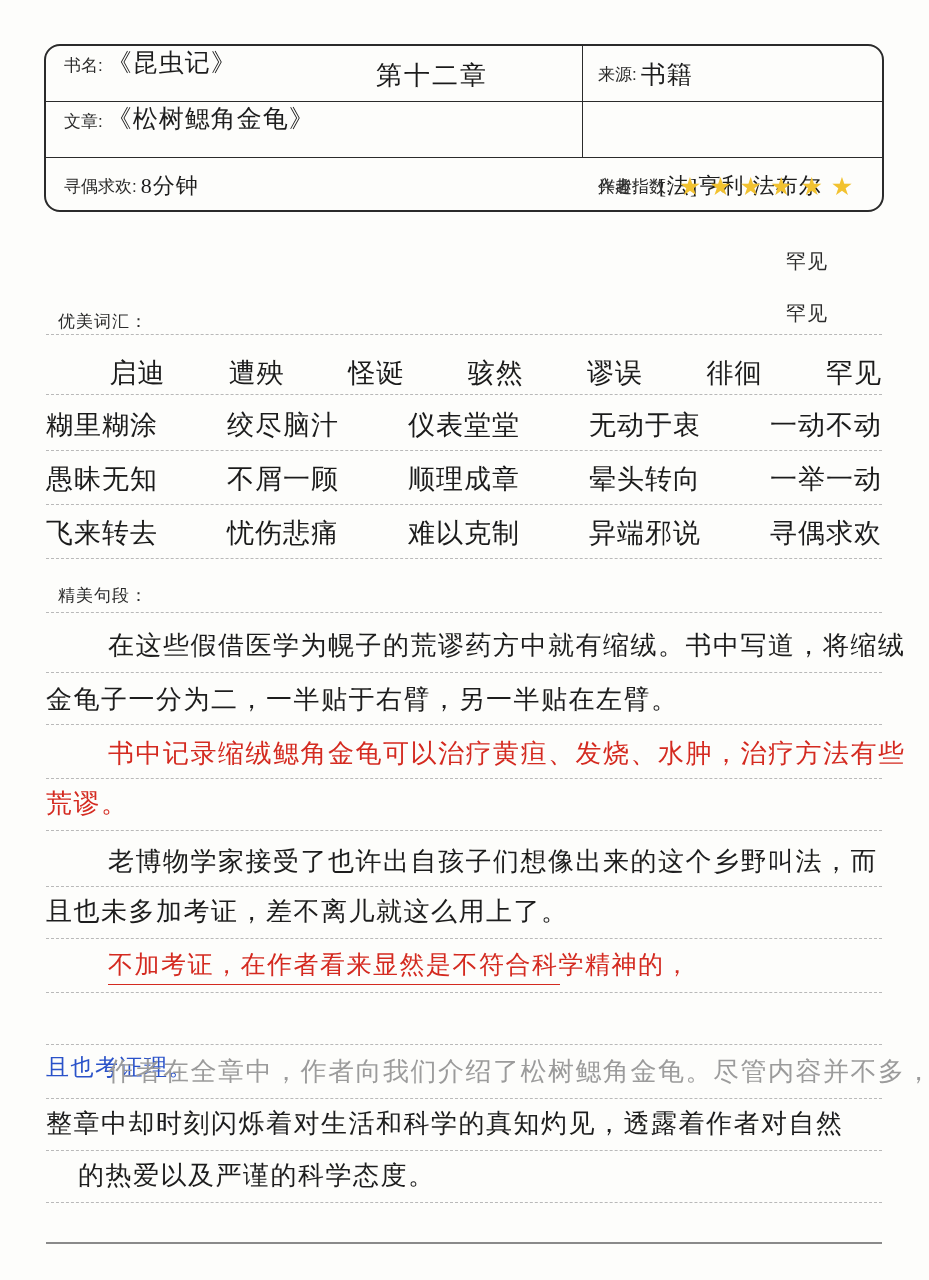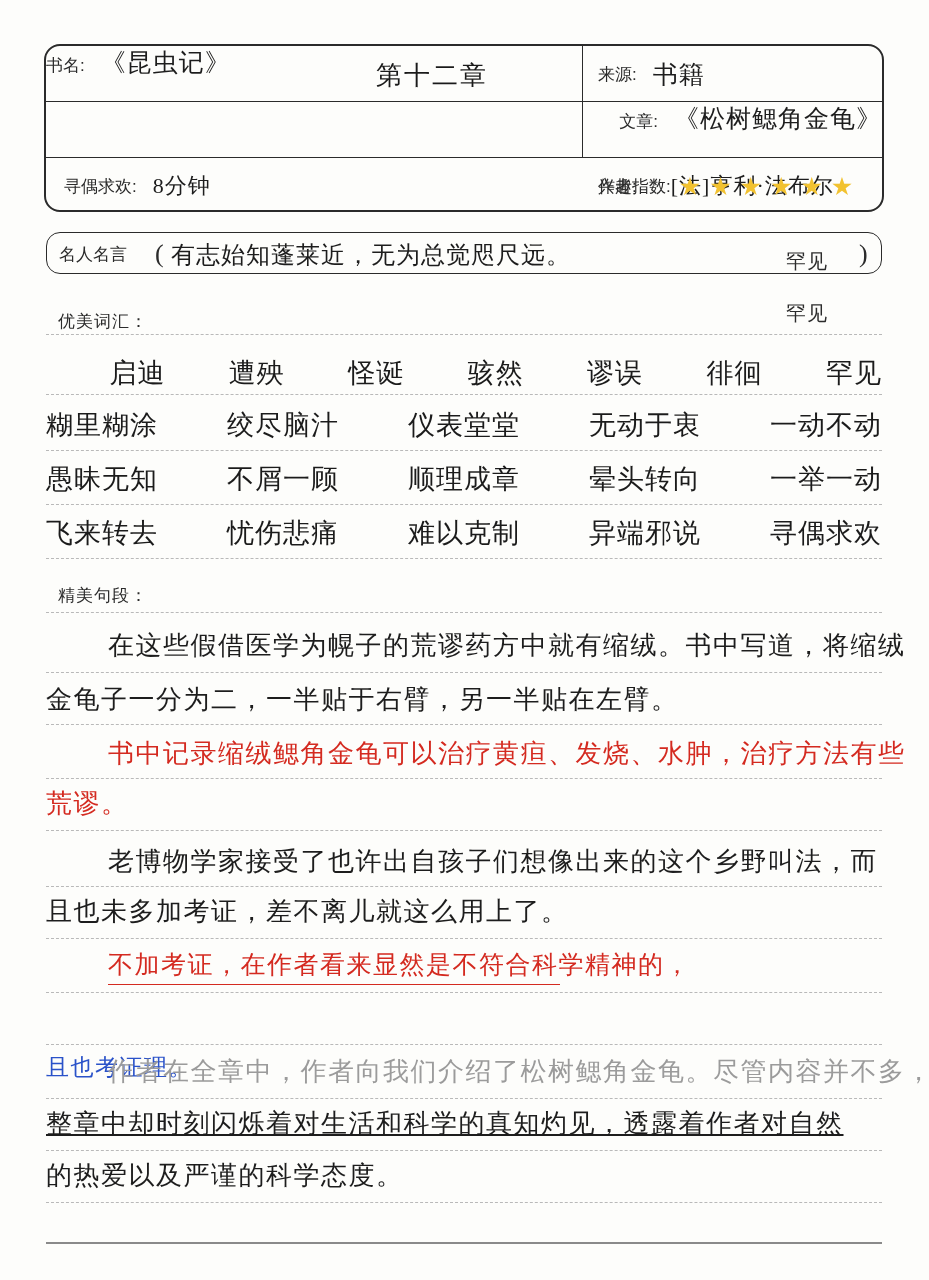--- a/index.html
+++ b/index.html
@@ -37,42 +37,42 @@
   }
   .hrow {
     position: absolute;
     left: 0;
     width: 100%;
     box-sizing: border-box;
     display: flex;
     align-items: center;
   }
   .hrow.r1 { top: 0; height: 56px; border-bottom: 1.5px solid #2b2b2b; }
-  .hrow.r2 { top: 56px; height: 56px; border-bottom: 1.5px solid #2b2b2b; justify-content: flex-end; }
+  .hrow.r2 { top: 56px; height: 56px; border-bottom: 1.5px solid #2b2b2b; }
   .hrow.r3 { top: 112px; height: 56px; }
 
   .cell {
     display: flex;
     align-items: baseline;
     box-sizing: border-box;
     height: 100%;
   }
-  .cell.label-cell { }
+  .cell.label-cell { padding-left: 18px; }
   .lbl {
     font-size: 17px;
     color: #2b2b2b;
     white-space: nowrap;
     font-family: "Liberation Sans", sans-serif;
   }
   .hw {
     font-family: "Liberation Serif", serif;
     font-size: 25px;
     color: #1d1d1d;
     white-space: nowrap;
-    margin-left: 16px;
+    margin-left: 4px;
     letter-spacing: 1px;
   }
   .hw.small { font-size: 22px; }
   .center-title {
     position: absolute;
     left: 330px;
     top: 12px;
     font-family: "Liberation Serif", serif;
     font-size: 26px;
     letter-spacing: 2px;
@@ -284,26 +284,20 @@
           <span class="star">★</span>
           <span class="star">★</span>
           <span class="star">★</span>
         </span>
       </div>
     </div>
 
     <div class="vsep"></div>
   </div>
 
-  <div class="quote-box">
-    <span class="quote-label">名人名言</span>
-    <span class="quote-paren-l">(</span>
-    <span class="quote-text">有志始知蓬莱近，无为总觉咫尺远。</span>
-    <span class="quote-paren-r">)</span>
-  </div>
   <div class="marker" style="left: 786px; top: 248px;">罕见</div>
 
   <div class="section-label" style="left: 58px; top: 310px;">优美词汇：</div>
   <div class="dash-line" style="top: 334px;"></div>
   <div class="marker" style="left: 786px; top: 300px;">罕见</div>
 
   <div class="vocab-row vr-a" style="top: 348px;">
     <span class="vocab-item">启迪</span>
     <span class="vocab-item">遭殃</span>
     <span class="vocab-item">怪诞</span>
@@ -365,20 +359,20 @@
   <div class="para-line indent red" style="top: 948px; font-size: 25px;">不加考证，在作者看来显然是不符合科学精神的，</div>
   <div class="redline" style="left: 108px; top: 984px; width: 452px;"></div>
   <div class="dash-line" style="top: 992px;"></div>
 
   <div class="para-line blue" style="top: 1052px; font-size: 23px;">且也考证理。</div>
   <div class="dash-line" style="top: 1044px;"></div>
 
   <div class="para-line indent faint" style="top: 1054px;">作者在全章中，作者向我们介绍了松树鳃角金龟。尽管内容并不多，但</div>
   <div class="dash-line" style="top: 1098px;"></div>
 
-  <div class="para-line" style="top: 1106px; text-decoration: underline;">整章中却时刻闪烁着对生活和科学的真知灼见，透露着作者对自然</div>
+  <div class="para-line" style="top: 1106px;">整章中却时刻闪烁着对生活和科学的真知灼见，透露着作者对自然</div>
   <div class="dash-line" style="top: 1150px;"></div>
 
-  <div class="para-line" style="top: 1158px;">的热爱以及严谨的科学态度。</div>
+  <div class="para-line" style="top: 1158px; margin-left: 32px;">的热爱以及严谨的科学态度。</div>
   <div class="dash-line" style="top: 1202px;"></div>
 
   <div class="bottom-rule"></div>
 </div>
 
 </body></html>

